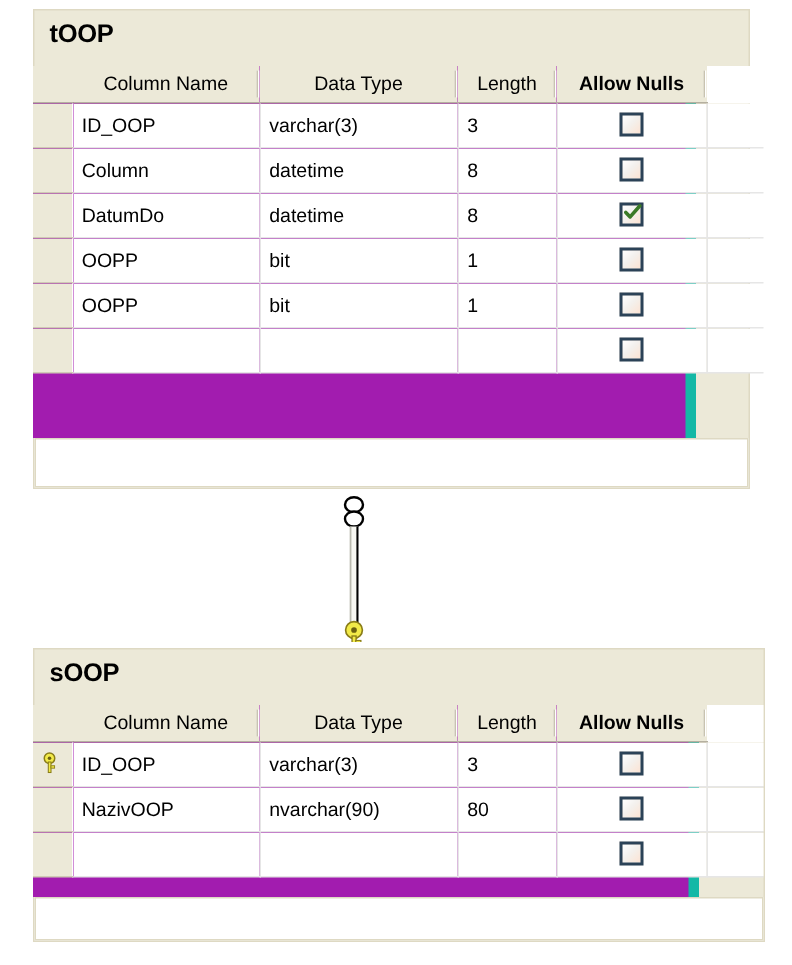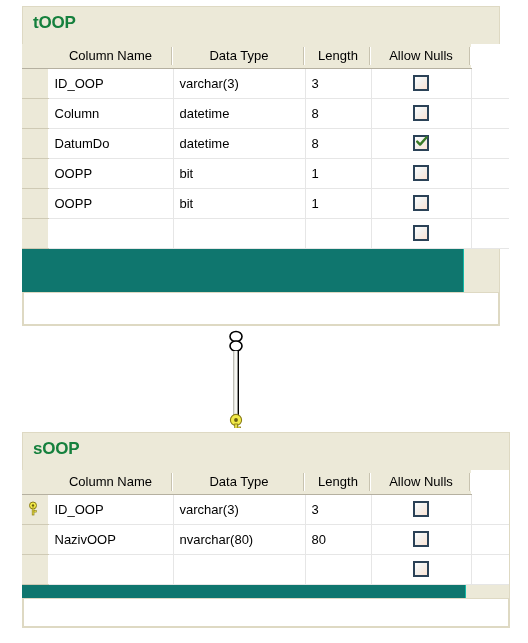--- a/index.html
+++ b/index.html
@@ -29,31 +29,31 @@
     background: #ece9d8;
     border: 1px solid #ded9c3;
     box-sizing: border-box;
   }
   .table-title {
     position: absolute;
     left: 10px;
     top: 6px;
     font-size: 17px;
     font-weight: bold;
-    color: #15803d;
+    color: #000000;
     letter-spacing: -0.2px;
     white-space: nowrap;
   }
 
   
   .grid {
     position: absolute;
     box-sizing: border-box;
-    background: #0f766e;
-    border-right: 1px solid #14b8a6;
+    background: #a21caf;
+    border-right: 7px solid #14b8a6;
   }
   .grid-inner {
     display: table;
     width: 100%;
     border-collapse: collapse;
     table-layout: fixed;
   }
   .grid-row {
     display: table-row;
   }
@@ -115,21 +115,21 @@
     position: relative;
   }
   .gcell.tail {
     background: #ffffff;
     border-right: none;
   }
 
   .col-name  { width: 125px; }
   .col-type  { width: 132px; }
   .col-len   { width: 66px;  }
-  .col-nulls { width: 100px; text-align: center; padding: 0; }
+  .col-nulls { width: 100px; text-align: center; padding: 0; font-weight: bold; }
   .col-tail  { width: 38px; }
 
   
   .key-icon {
     display: inline-block;
     width: 14px;
     height: 16px;
     position: relative;
     top: 1px;
   }
@@ -315,21 +315,21 @@
         <div class="gcell col-len">3</div>
         <div class="gcell col-nulls">
           <span class="checkbox"></span>
         </div>
         <div class="gcell col-tail tail"></div>
       </div>
 
       <div class="grid-row">
         <div class="gcell gutter"></div>
         <div class="gcell col-name">NazivOOP</div>
-        <div class="gcell col-type">nvarchar(80)</div>
+        <div class="gcell col-type">nvarchar(90)</div>
         <div class="gcell col-len">80</div>
         <div class="gcell col-nulls">
           <span class="checkbox"></span>
         </div>
         <div class="gcell col-tail tail"></div>
       </div>
 
       <div class="grid-row">
         <div class="gcell gutter"></div>
         <div class="gcell col-name"></div>

